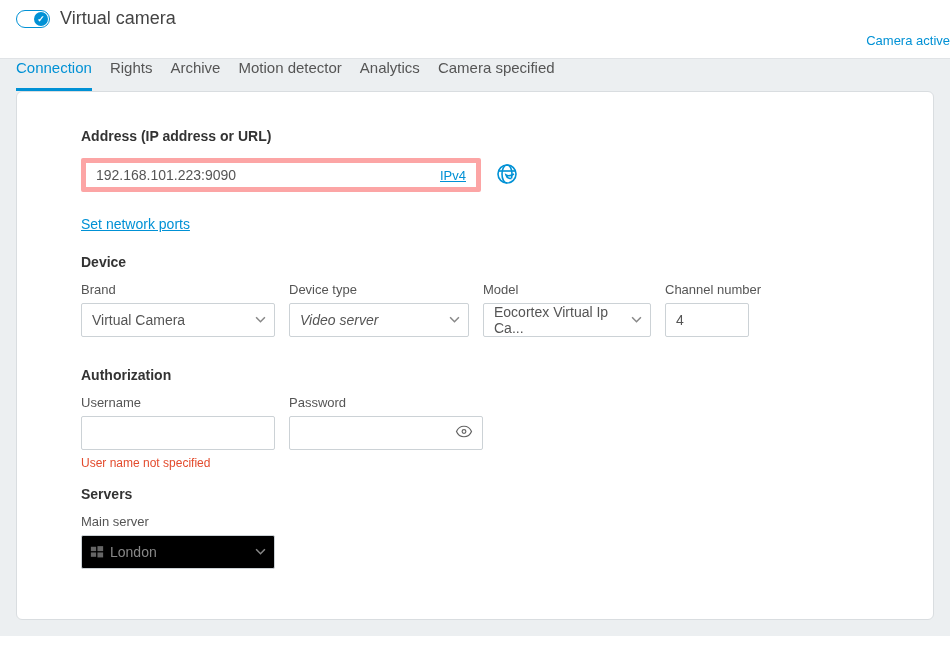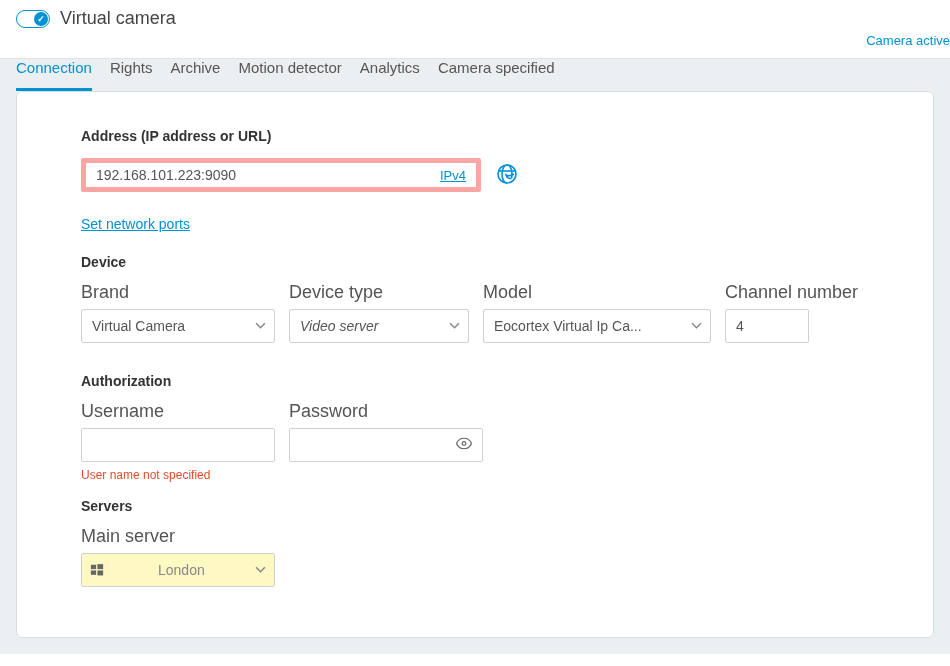--- a/index.html
+++ b/index.html
@@ -89,21 +89,21 @@
     color: #333;
     margin-bottom: 14px;
   }
   .row {
     display: flex;
     align-items: center;
     gap: 14px;
     margin-bottom: 10px;
   }
   .label {
-    font-size: 18px;
+    font-size: 13px;
     color: #555;
     margin-bottom: 6px;
   }
   .field {
     display: flex;
     flex-direction: column;
   }
   
   .addr-box {
     display: flex;
@@ -148,24 +148,23 @@
     border-radius: 2px;
     display: flex;
     align-items: center;
     padding: 0 28px 0 10px;
     font-size: 14px;
     color: #555;
     background: #fff;
     cursor: pointer;
   }
   .select.disabled {
-    background: #fef9c3;
+    background: #000000;
     color: #888;
     cursor: default;
-    gap: 48px;
   }
   .select .chev {
     position: absolute;
     right: 8px;
     top: 50%;
     transform: translateY(-50%);
     color: #888;
   }
   .text-input {
     height: 34px;
@@ -176,21 +175,21 @@
     color: #555;
     outline: none;
   }
   .device-grid {
     display: flex;
     gap: 14px;
     margin-bottom: 30px;
   }
   .device-grid .field:nth-child(1) .select { width: 194px; }
   .device-grid .field:nth-child(2) .select { width: 180px; font-style: italic; }
-  .device-grid .field:nth-child(3) .select { width: 228px; }
+  .device-grid .field:nth-child(3) .select { width: 168px; justify-content: flex-end; }
   .device-grid .field:nth-child(4) .text-input { width: 84px; }
   
   .auth-grid {
     display: flex;
     gap: 14px;
   }
   .auth-grid .text-input { width: 194px; }
   .pwd-wrap {
     position: relative;
   }

